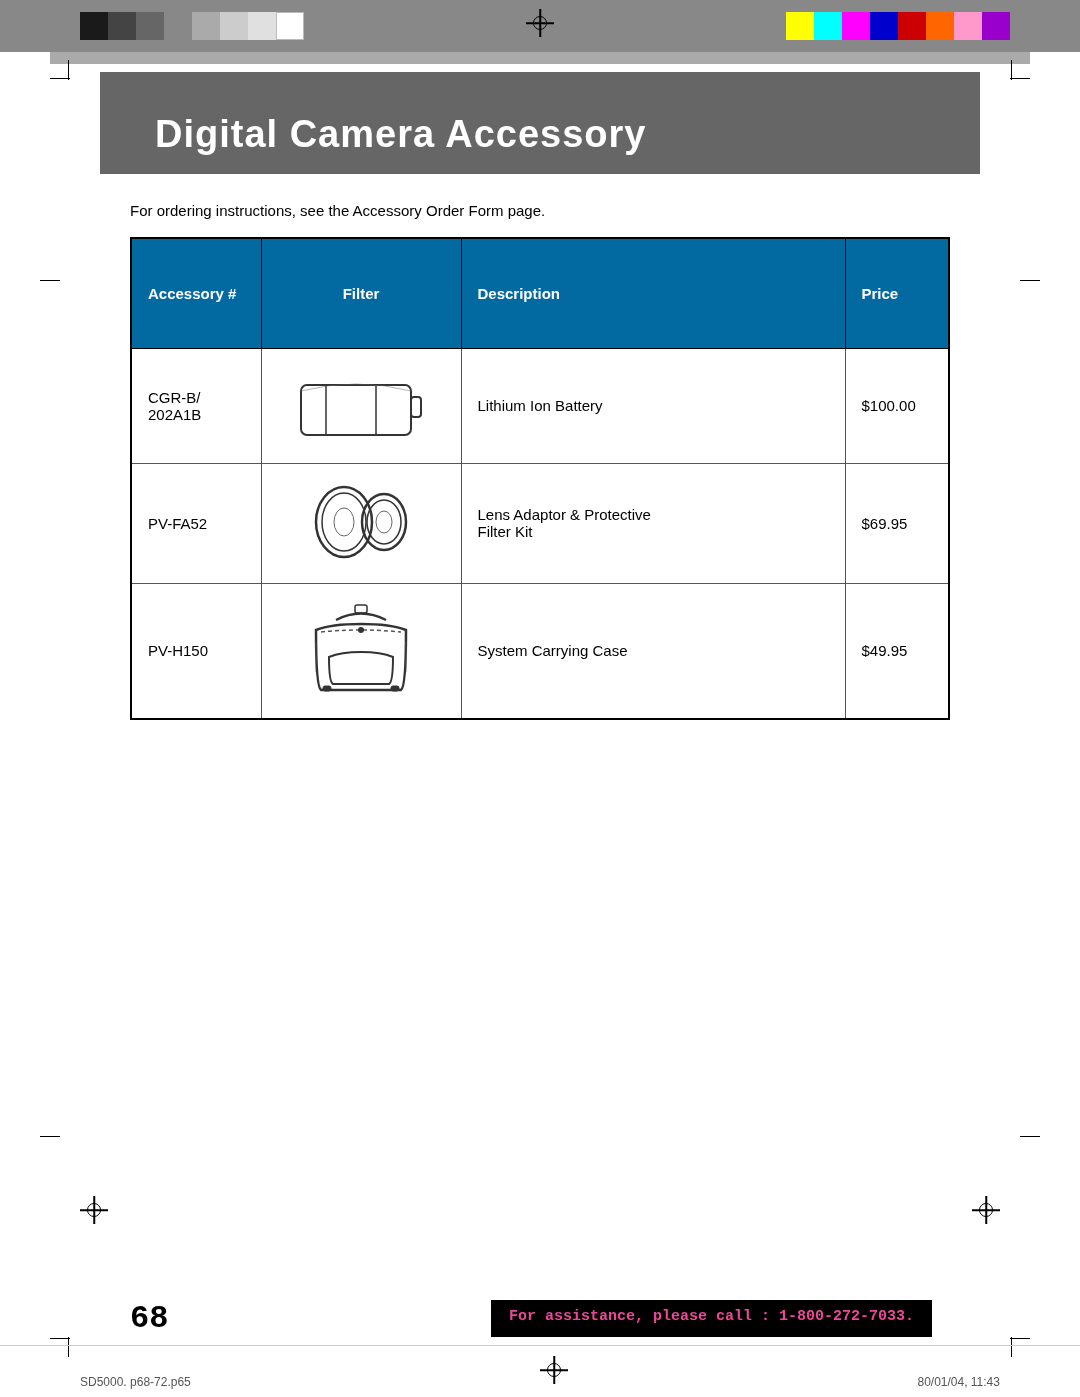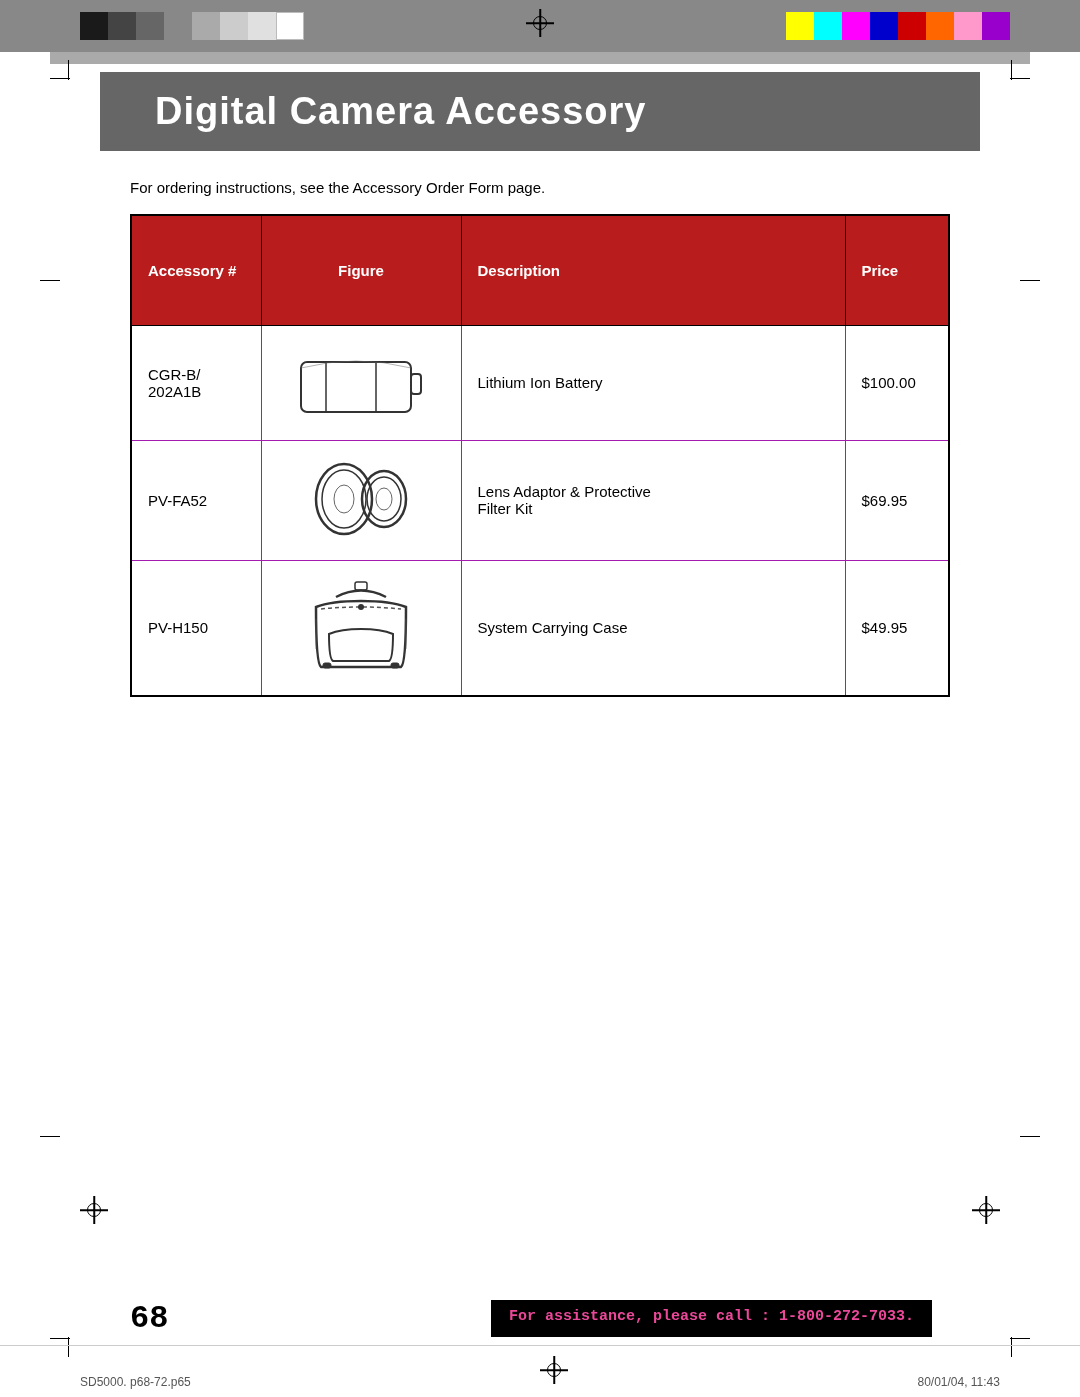--- a/index.html
+++ b/index.html
@@ -57,20 +57,21 @@
       background: #666;
       padding: 18px 40px 18px 55px;
       margin: 0 50px;
     }
 
     .title-banner h1 {
       font-size: 38px;
       font-weight: bold;
       color: #fff;
       letter-spacing: 1px;
+      margin-top: 23px;
     }
 
     
     .main-content {
       padding: 28px 130px 0 130px;
     }
 
     .intro-text {
       font-size: 15px;
       margin-bottom: 18px;
@@ -78,21 +79,21 @@
     }
 
     
     .accessory-table {
       width: 100%;
       border-collapse: collapse;
       border: 2px solid #000;
     }
 
     .accessory-table th {
-      background: #b91c1c;
+      background: #0369a1;
       color: #fff;
       font-weight: bold;
       font-size: 15px;
       padding: 10px 16px;
       border: 1px solid #000;
       text-align: left;
       margin-top: 32px;
     }
 
     .accessory-table th.center {
@@ -401,21 +402,21 @@
   </div>
 </div>
 
 <div class="main-content">
   <p class="intro-text">For ordering instructions, see the Accessory Order Form page.</p>
 
   <table class="accessory-table">
     <thead>
       <tr>
         <th>Accessory #</th>
-        <th class="center">Figure</th>
+        <th class="center">Filter</th>
         <th>Description</th>
         <th>Price</th>
       </tr>
     </thead>
     <tbody>
 
       <tr>
         <td class="accessory-num">
           CGR-B/<br>202A1B
         </td>

